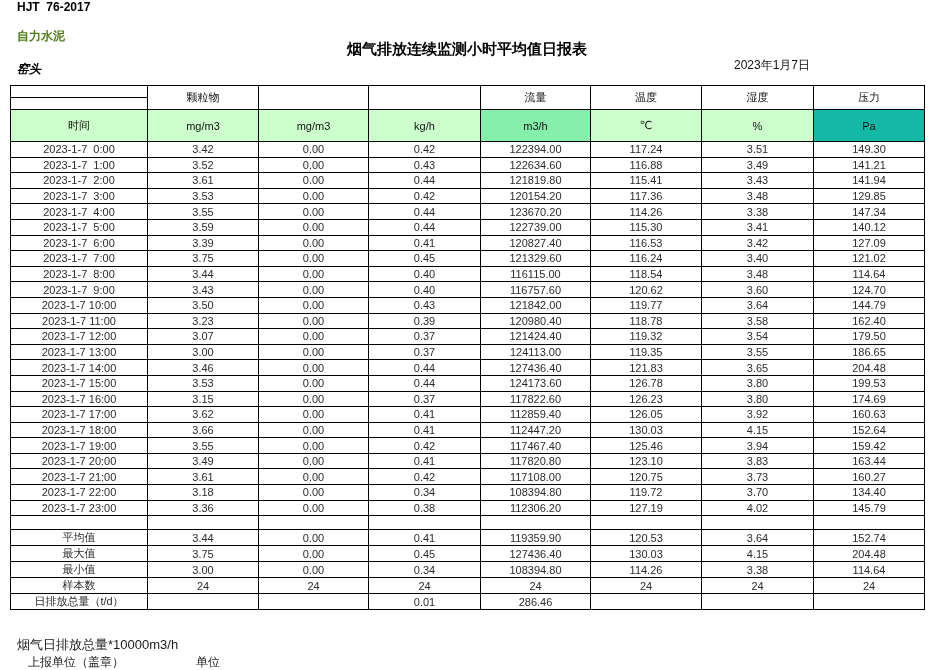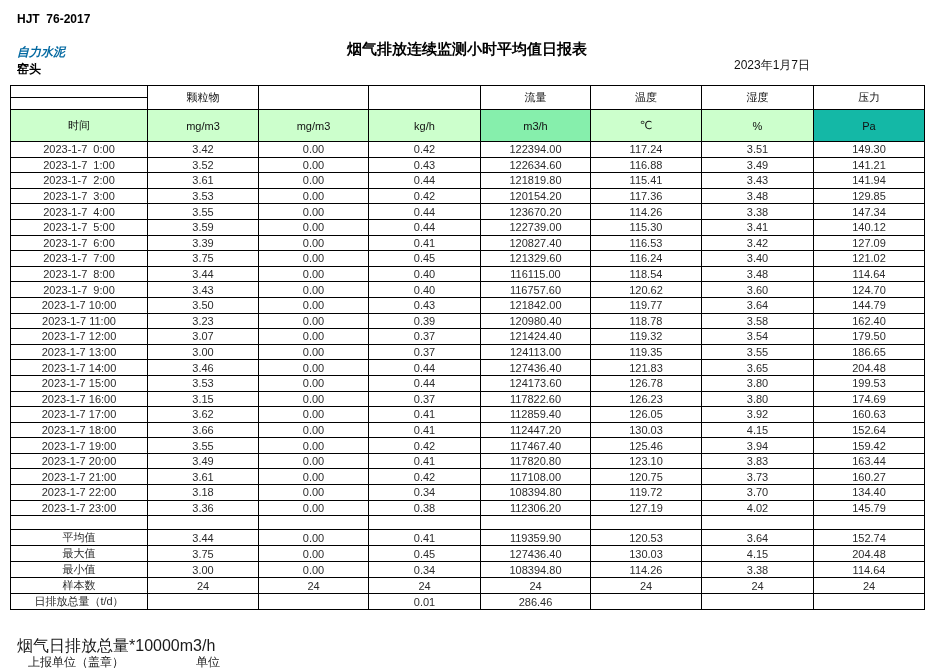--- a/index.html
+++ b/index.html
@@ -1,49 +1,49 @@
 <!DOCTYPE html>
 <html><head>
 <meta charset="utf-8">
 <style>
   * { margin: 0; padding: 0; box-sizing: border-box; }
   html, body { width: 934px; height: 670px; background: #ffffff; overflow: hidden; }
   body { font-family: "Liberation Sans", "DejaVu Sans", sans-serif; color: #1a1a1a; position: relative; }
 
   .doc-code {
-    position: absolute; left: 17px; top: 12px;
+    position: absolute; left: 17px; top: 0;
     font-weight: bold; font-size: 12px; white-space: pre; color: #000;
   }
   .title {
     position: absolute; left: 0; top: 24px; width: 100%;
     text-align: center; font-weight: bold; font-size: 15px; color: #000; margin-top: 16px;
   }
-  .company { position: absolute; left: 17px; top: 44px; font-weight: bold; font-size: 12px; color: #0369a1; font-style: italic; }
-  .station { position: absolute; left: 17px; top: 61px; font-weight: bold; font-size: 12px; color: #000; }
+  .company { position: absolute; left: 17px; top: 28px; font-weight: bold; font-size: 12px; color: #4d7c0f; }
+  .station { position: absolute; left: 17px; top: 61px; font-weight: bold; font-size: 12px; color: #000; font-style: italic; }
   .date { position: absolute; right: 124px; top: 57px; font-size: 12px; color: #111; }
 
   table.report {
     position: absolute; left: 10px; top: 85px; width: 914px;
     border-collapse: collapse; table-layout: fixed;
     font-size: 11px;
   }
   table.report td {
     border: 1px solid #000;
     text-align: center; vertical-align: middle;
     padding: 0; overflow: hidden; white-space: pre;
     color: #2b2b2b;
   }
   tr.gh-top td, tr.gh-bottom td { height: 12px; color: #111; }
   tr.unit-row td { height: 32px; background: #CCFFCC; color: #111; }
   tr.data-row td { height: 15.6px; }
   tr.spacer-row td { height: 14px; }
   tr.summary-row td { height: 15.6px; text-align: center; }
   td.time-cell, td.label-cell { white-space: pre; }
 
-  .footer-line1 { position: absolute; left: 17px; top: 636px; font-size: 16px; color: #1a1a1a; }
+  .footer-line1 { position: absolute; left: 17px; top: 636px; font-size: 13px; color: #1a1a1a; }
   .footer-line2 { position: absolute; left: 28px; top: 654px; font-size: 12px; color: #1a1a1a; }
   .footer-line2 .unit-word { position: absolute; left: 168px; top: 0; white-space: nowrap; }
 </style>
 </head>
 <body>
 
 <div class="page">
 
   <div class="doc-code">HJT  76-2017</div>
   <div class="title">烟气排放连续监测小时平均值日报表</div>

